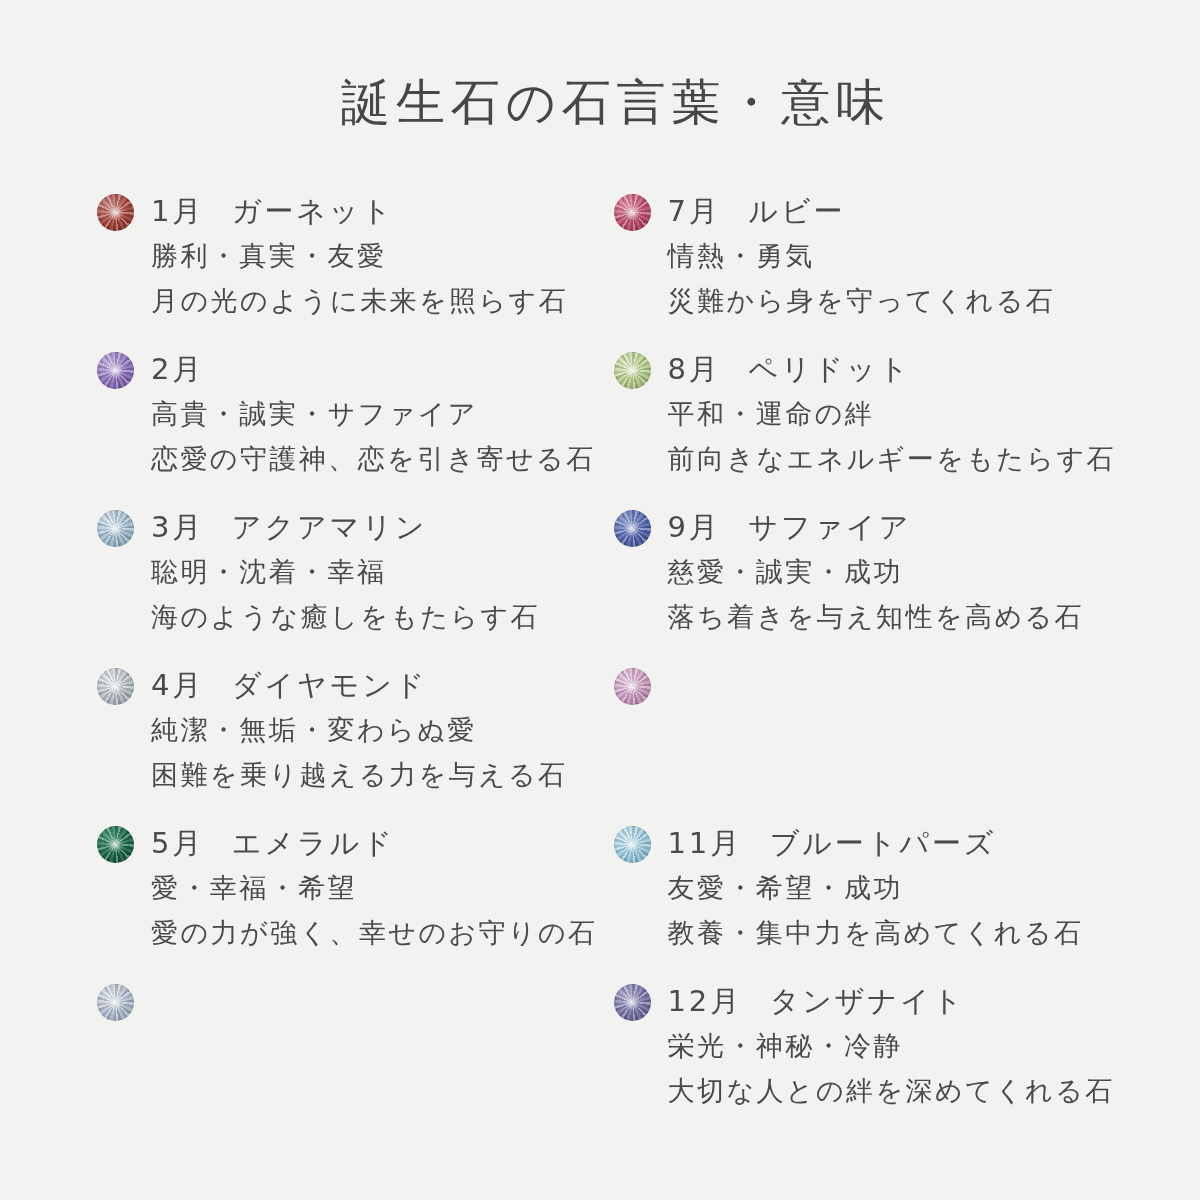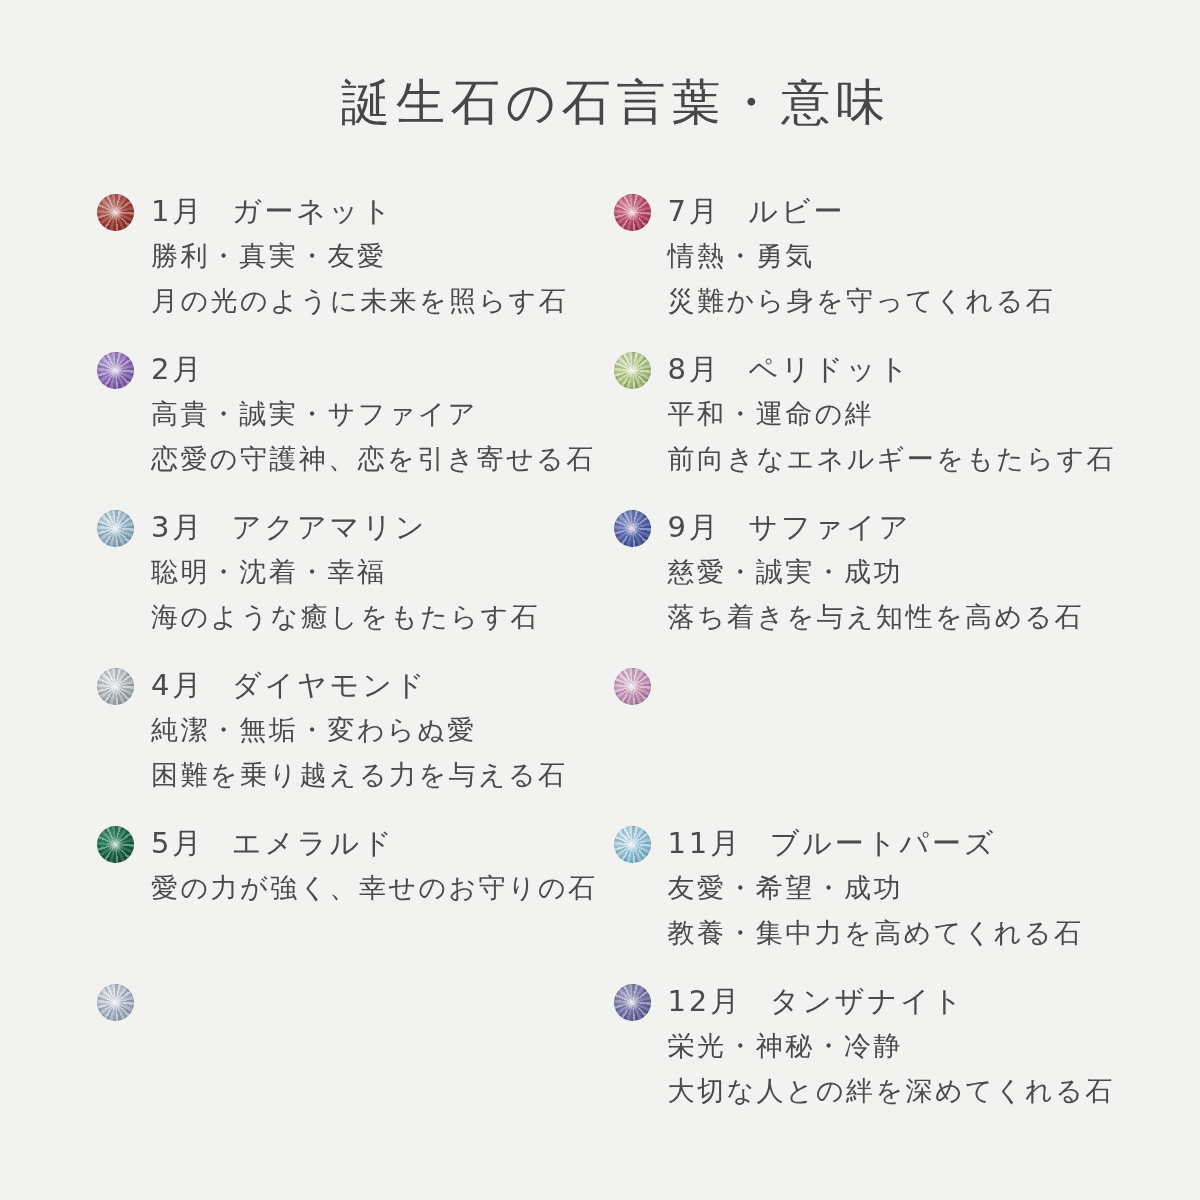--- a/index.html
+++ b/index.html
@@ -142,20 +142,21 @@
     </div>
   </section>
 
   <section class="entry">
     <span class="gem" style="--g-base: #1d6b4a; --g-light: #55a585; --g-dark: #0d3f2a;"></span>
     <div class="entry-text">
       <div class="entry-header">
         <span class="entry-month">5月</span>
         <span class="entry-stone">エメラルド</span>
       </div>
+      <div class="entry-meanings">愛・幸福・希望</div>
       <div class="entry-description">愛の力が強く、幸せのお守りの石</div>
     </div>
   </section>
 
   <section class="entry">
     <span class="gem" style="--g-base: #b4c0cf; --g-light: #e7edf4; --g-dark: #8494a8;"></span>
   </section>
 
   <section class="entry">
     <span class="gem" style="--g-base: #c14f6e; --g-light: #eb9fb4; --g-dark: #8e2844;"></span>

